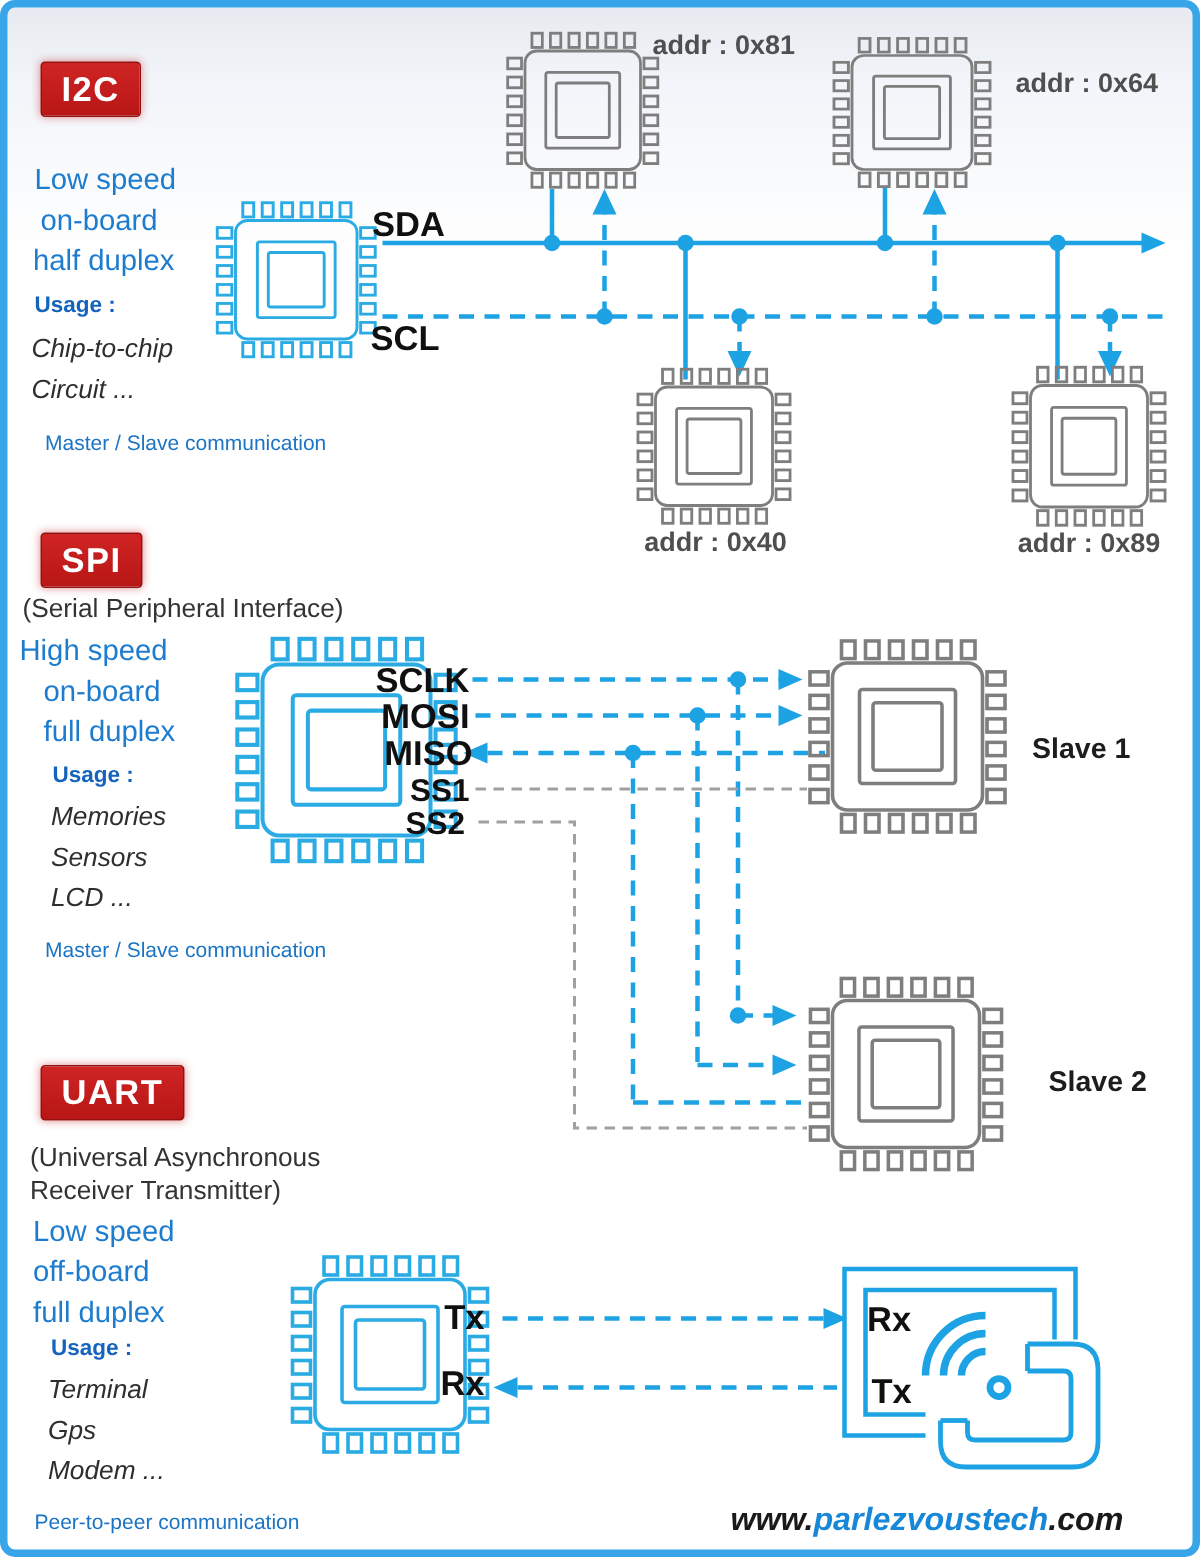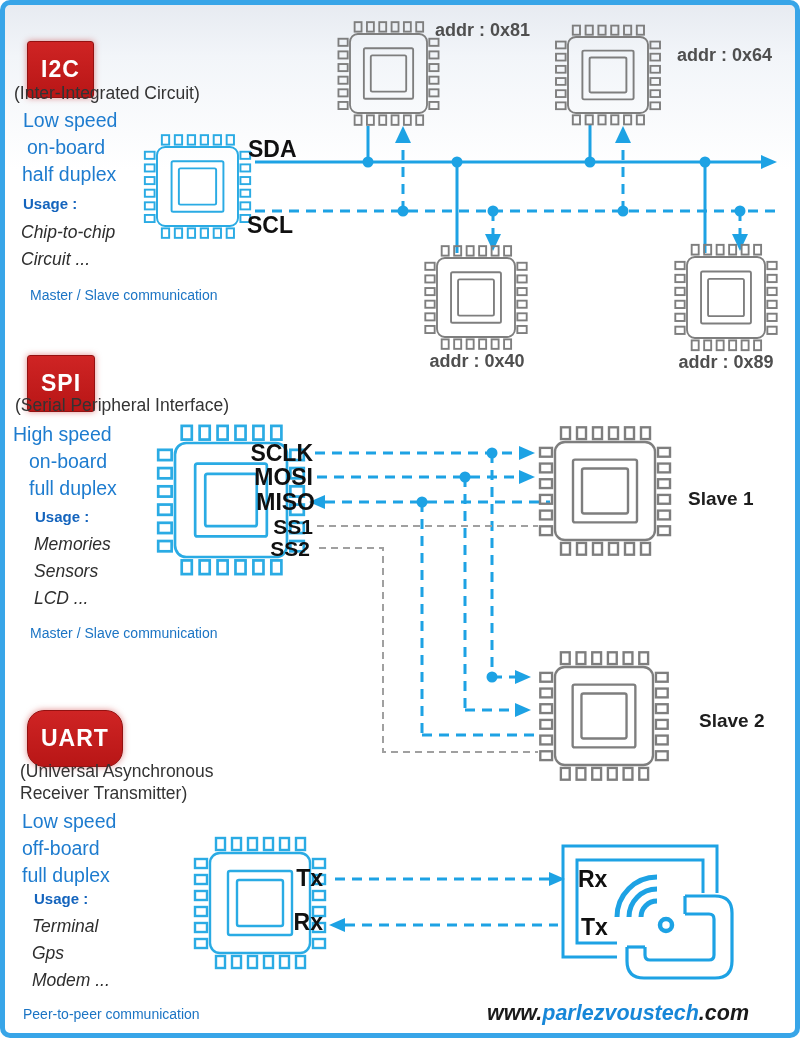--- a/index.html
+++ b/index.html
@@ -7,21 +7,21 @@
     position:relative;width:800px;height:1038px;box-sizing:border-box;
     border:5px solid #38a5e8;border-radius:10px;overflow:hidden;
     background:linear-gradient(180deg,#e7ebf1 0%,#f2f5f9 5%,#ffffff 16%,#ffffff 100%);
     font-family:"Liberation Sans",sans-serif;
   }
   #diagram-svg{position:absolute;left:0;top:0;}
   .abs{position:absolute;white-space:nowrap;}
   .badge{
     display:inline-block;background:linear-gradient(180deg,#cf2424,#b81616);
     color:#fff;font-weight:bold;font-size:23px;letter-spacing:1px;
-    padding:14px 13px;border-radius:3px;border:1px solid #941111;
+    padding:4px 13px;border-radius:3px;border:1px solid #941111;
     box-shadow:0 0 6px rgba(195,30,30,.5);
   }
   .fullname{font-size:17.5px;color:#333;}
   .attr{font-size:19.5px;color:#1e7ccf;}
   .usage{font-size:15px;color:#1464bd;font-weight:bold;}
   .uitem{font-size:17.5px;color:#2e2e2e;font-style:italic;}
   .footer-line{font-size:14px;color:#1b74c4;}
   .url{font-size:21.5px;font-weight:bold;font-style:italic;color:#1a1a1a;}
   .url .blue{color:#1787d8;}
   
@@ -185,41 +185,40 @@
     <text class="slave-lbl" x="683" y="500">Slave 1</text>
     <text class="slave-lbl" x="694" y="722">Slave 2</text>
 
     <text class="sig" x="318" y="881" text-anchor="end">Tx</text>
     <text class="sig" x="318" y="925" text-anchor="end">Rx</text>
     <text class="sig" x="573" y="882">Rx</text>
     <text class="sig" x="576" y="930">Tx</text>
   </svg>
 
   <div class="abs badge" style="left:22px;top:36px;">I2C</div>
-  <div class="abs fullname" style="left:9px;top:78px;">(Inter-Integrated Circuit)</div>
   <div class="abs attr" style="left:18px;top:104px;">Low speed</div>
   <div class="abs attr" style="left:22px;top:131px;">on-board</div>
   <div class="abs attr" style="left:17px;top:158px;">half duplex</div>
   <div class="abs usage" style="left:18px;top:190px;">Usage :</div>
   <div class="abs uitem" style="left:16px;top:217px;">Chip-to-chip</div>
   <div class="abs uitem" style="left:16px;top:244px;">Circuit ...</div>
   <div class="abs footer-line" style="left:25px;top:282px;">Master / Slave communication</div>
 
   <div class="abs badge" style="left:22px;top:350px;">SPI</div>
   <div class="abs fullname" style="left:10px;top:390px;text-align:right;">(Serial Peripheral Interface)</div>
   <div class="abs attr" style="left:8px;top:418px;">High speed</div>
   <div class="abs attr" style="left:24px;top:445px;">on-board</div>
   <div class="abs attr" style="left:24px;top:472px;">full duplex</div>
   <div class="abs usage" style="left:30px;top:503px;">Usage :</div>
   <div class="abs uitem" style="left:29px;top:529px;">Memories</div>
   <div class="abs uitem" style="left:29px;top:556px;">Sensors</div>
   <div class="abs uitem" style="left:29px;top:583px;">LCD ...</div>
   <div class="abs footer-line" style="left:25px;top:620px;">Master / Slave communication</div>
 
-  <div class="abs badge" style="left:22px;top:705px;border-radius:17px;">UART</div>
+  <div class="abs badge" style="left:22px;top:705px;">UART</div>
   <div class="abs fullname" style="left:15px;top:756px;">(Universal Asynchronous</div>
   <div class="abs fullname" style="left:15px;top:778px;">Receiver Transmitter)</div>
   <div class="abs attr" style="left:17px;top:805px;">Low speed</div>
   <div class="abs attr" style="left:17px;top:832px;">off-board</div>
   <div class="abs attr" style="left:17px;top:859px;">full duplex</div>
   <div class="abs usage" style="left:29px;top:885px;">Usage :</div>
   <div class="abs uitem" style="left:27px;top:911px;">Terminal</div>
   <div class="abs uitem" style="left:27px;top:938px;">Gps</div>
   <div class="abs uitem" style="left:27px;top:965px;">Modem ...</div>
   <div class="abs footer-line" style="left:18px;top:1001px;">Peer-to-peer communication</div>

